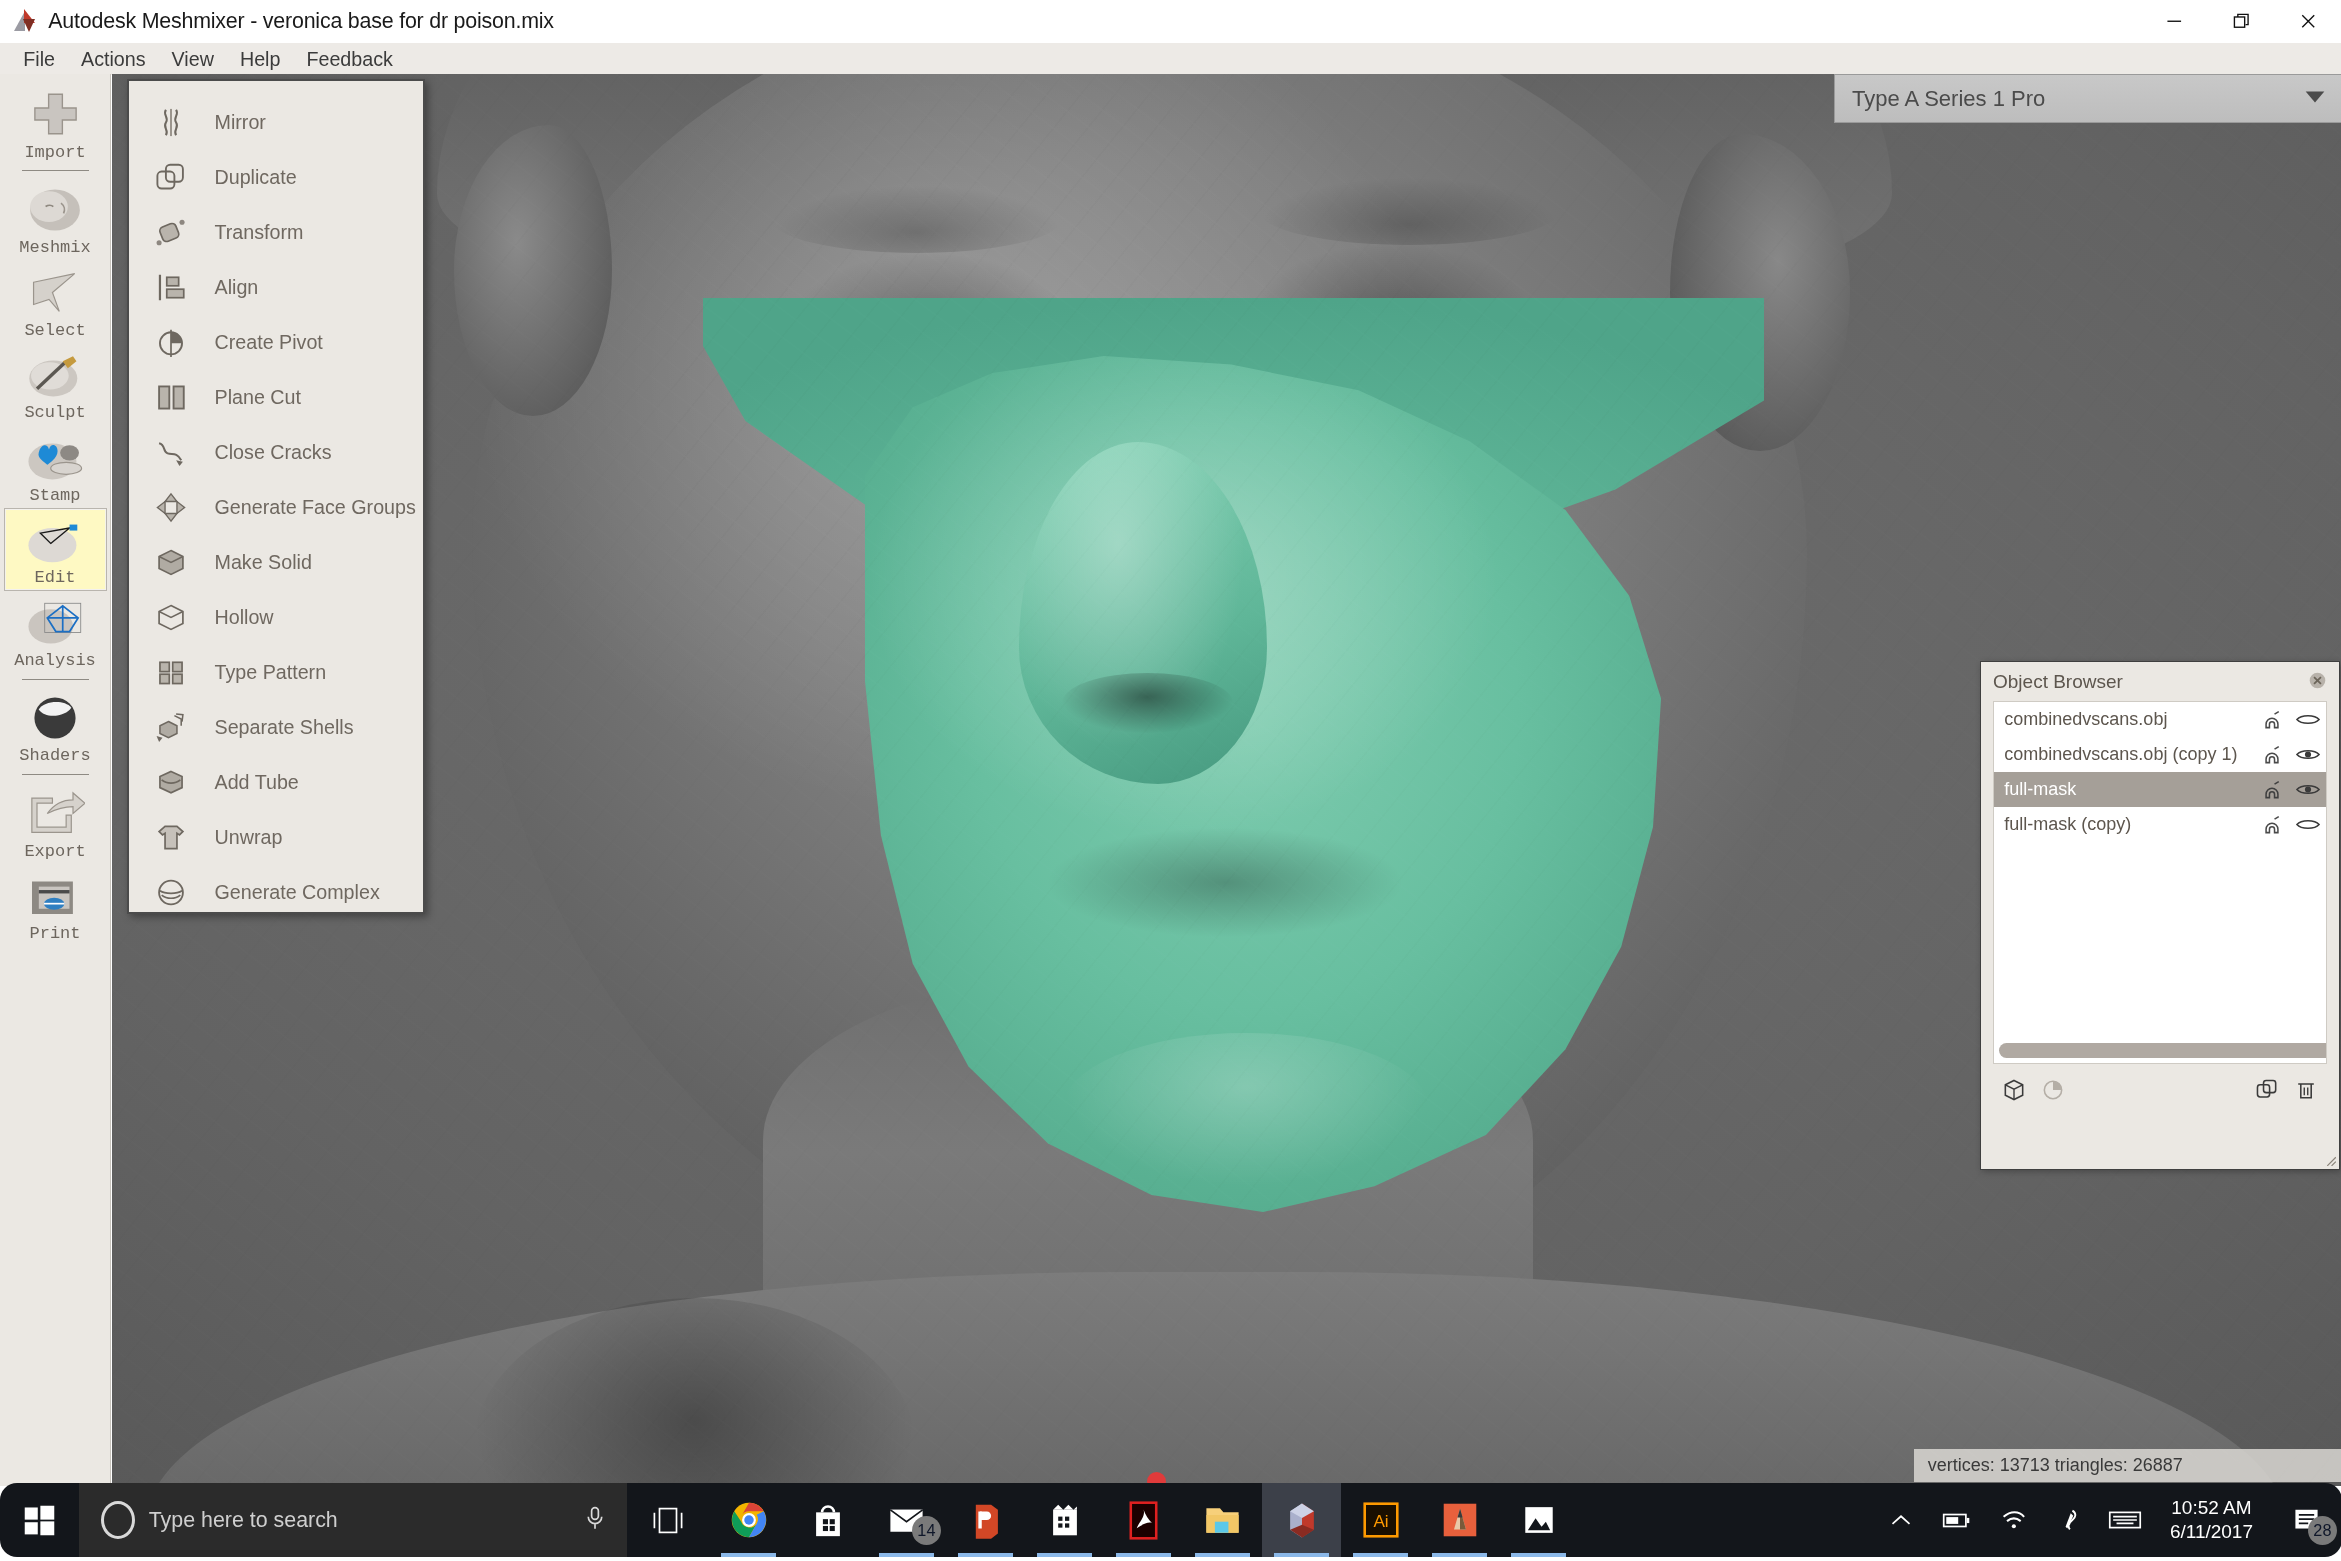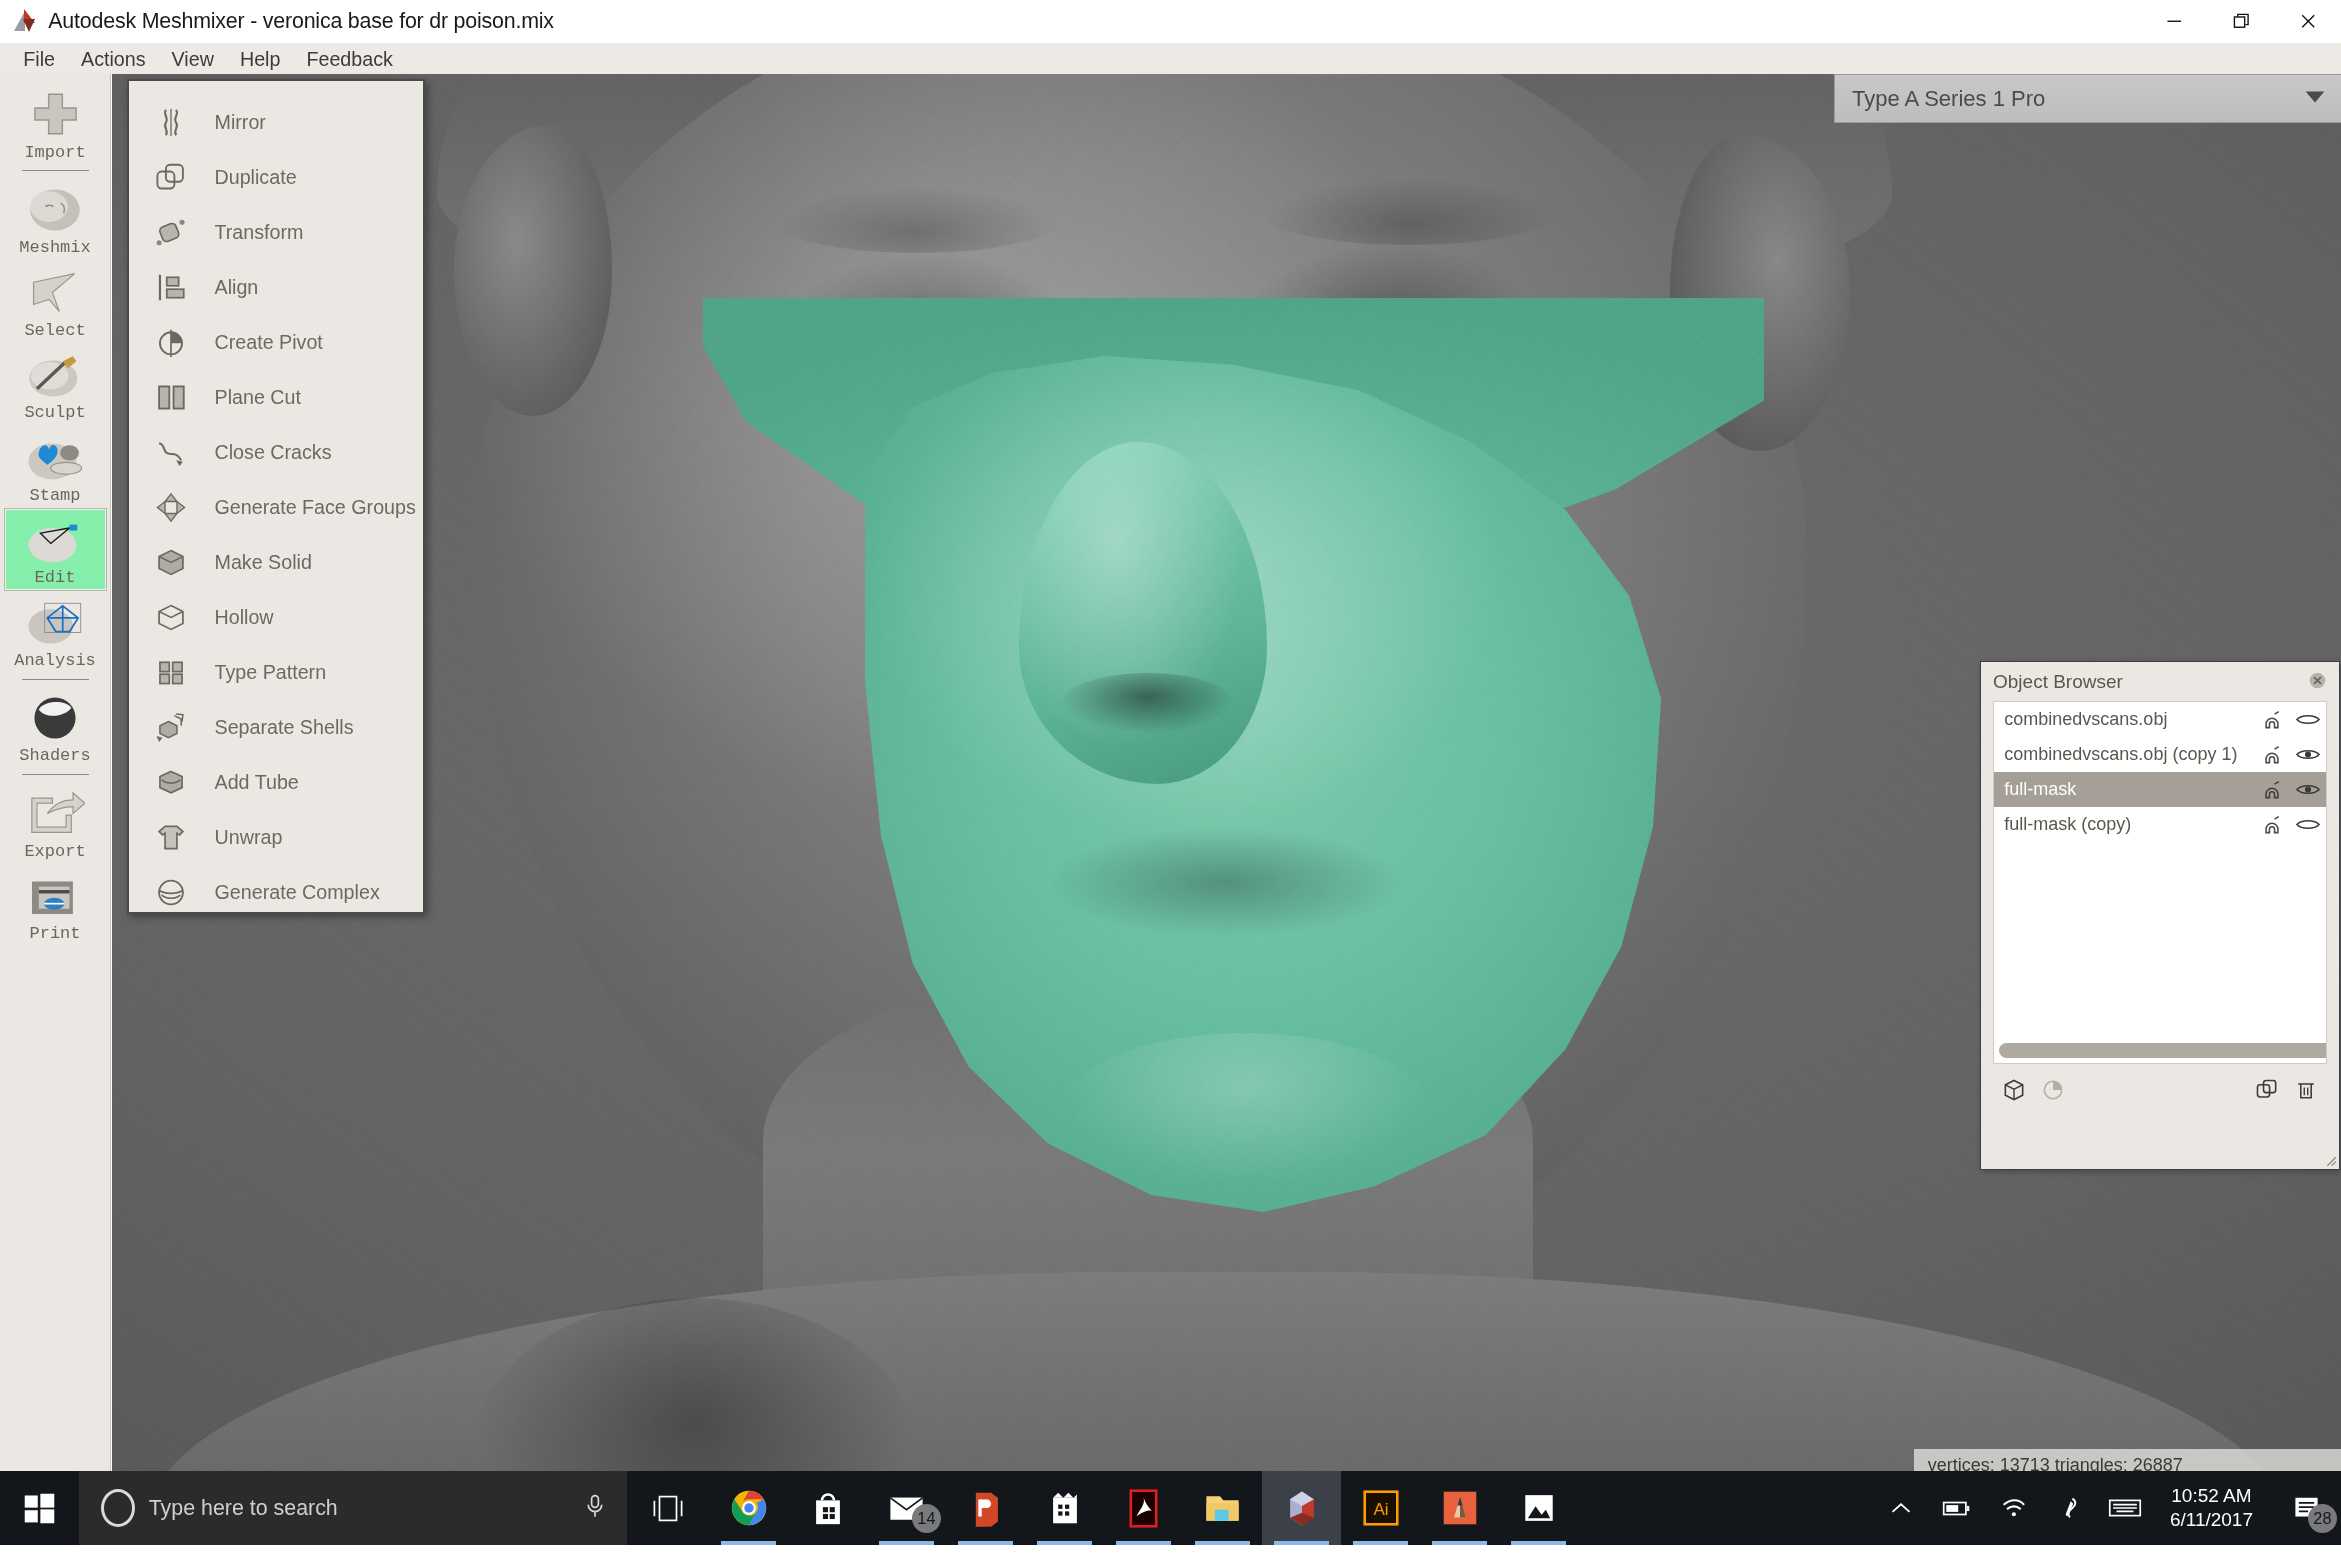--- a/index.html
+++ b/index.html
@@ -45,21 +45,21 @@
   
   .lefttool {
     position: absolute; left: 0; top: 74px; width: 111px; height: 1412px;
     background: #ebe8e3; border-right: 0.9px solid #c8c4bd;
     display: flex; flex-direction: column; align-items: center; padding-top: 8.6px;
   }
   .tool {
     width: 103px; display: flex; flex-direction: column; align-items: center;
     padding: 4.3px 0 2.6px 0; cursor: default; border: 0.9px solid transparent; font-family: Liberation Mono, monospace;
   }
-  .tool.sel { background: #86efac; border: 0.9px solid #b9b5ae; box-shadow: inset 0 0 0 0.9px #f3f1ee; text-align: right; }
+  .tool.sel { background: #fef9c3; border: 0.9px solid #b9b5ae; box-shadow: inset 0 0 0 0.9px #f3f1ee; text-align: right; }
   .tool .glyph { width: 63px; height: 53px; display:flex; align-items:center; justify-content:center; }
   .tool .tlabel { font-size: 17px; color: #6d665e; margin-top: 1.7px; }
   .tsep { width: 67px; height: 0; border-top: 1.7px solid #8e8a83; margin: 5.1px 0 6.8px 0; }
 
   
   .flyout {
     position: absolute; left: 127px; top: 79px; width: 298px; height: 835px;
     background: #ebe8e3; border: 2.6px solid #4b4b4b;
     box-shadow: 2.6px 2.6px 7.7px rgba(0,0,0,.35);
   }
@@ -206,22 +206,22 @@
 
   
   .statusinfo {
     position:absolute; right: 0px; bottom: 79px; width: 428px; height: 33px;
     background: rgba(225,222,217,.80); display:flex; align-items:center;text-align:right;
   }
   .statusinfo span { font-size: 18px; color: #3a3a3a; margin-left: 13.7px; }
 
   
   .taskbar {
-    position:absolute; left:0; bottom:16px; width: 2342px; height: 74px;
-    background: #13161b; display:flex; align-items:center;
+    position:absolute; left:0; bottom:4px; width: 2342px; height: 74px;
+    background: #13161b; display:flex; align-items:center;border-radius:17px;
   }
   .tb-start { width: 79px; height: 74px; display:flex; align-items:center; justify-content:center; cursor:default; }
   .tb-search {
     width: 548px; height: 74px; background: #2b2b2b; display:flex; align-items:center; cursor: text;
   }
   .tb-search .circ { margin-left: 22px; width: 34px; height: 38px; border: 3.4px solid #d9d9d9; border-radius: 50%; }
   .tb-search .ph { font-size: 21.4px; color: #cfcfcf; margin-left: 13.7px; flex: 1; }
   .tb-search .mic { margin-right: 20.5px; }
   .tb-icon {
     width: 79px; height: 74px; display:flex; align-items:center; justify-content:center;

